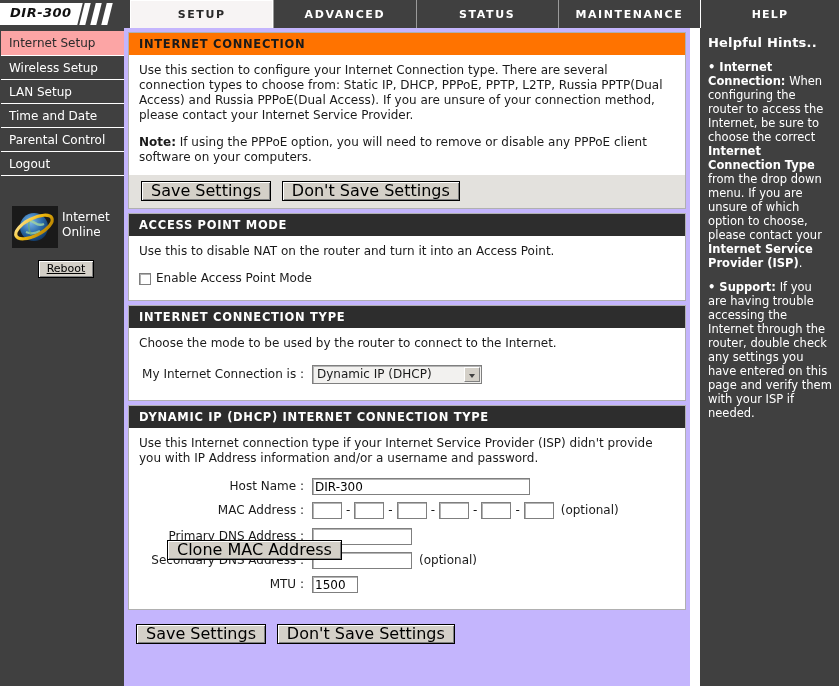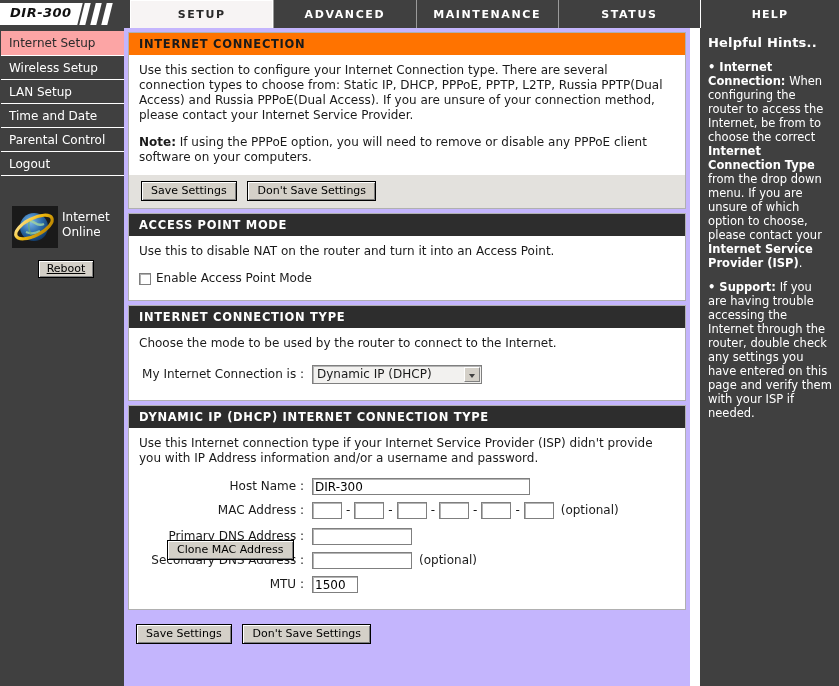--- a/index.html
+++ b/index.html
@@ -208,21 +208,21 @@
   .btn-row {
     background: #e3e1dd;
     padding: 6px 0 7px 12px;
   }
   .winbtn {
     display: inline-block;
     background: #d4d0c8;
     border: 1px solid #000;
     box-shadow: inset 1px 1px 0 #ffffff, inset -1px -1px 0 #808080;
     font-family: "DejaVu Sans", sans-serif;
-    font-size: 11px;
+    font-size: 16px;
     color: #000;
     padding: 2px 9px 3px 9px;
     line-height: 13px;
     cursor: pointer;
     box-sizing: border-box;
   }
   .winbtn + .winbtn { margin-left: 7px; }
 
   .cb-row {
     margin-top: 12px;
@@ -359,22 +359,22 @@
   <div id="topbar">
     <div id="logo-cell">
       <div class="logo-plate"></div>
       <div class="logo-text">DIR-300</div>
       <div class="slash s1"></div>
       <div class="slash s2"></div>
       <div class="slash s3"></div>
     </div>
     <div class="nav-tab active">SETUP</div>
     <div class="nav-tab">ADVANCED</div>
+    <div class="nav-tab">STATUS</div>
     <div class="nav-tab">MAINTENANCE</div>
-    <div class="nav-tab">STATUS</div>
     <div class="nav-tab help">HELP</div>
   </div>
 
   <div id="sidebar">
     <div class="menu-wrap">
       <div class="menu-item selected">Internet Setup</div>
       <div class="menu-item">Wireless Setup</div>
       <div class="menu-item">LAN Setup</div>
       <div class="menu-item">Time and Date</div>
       <div class="menu-item">Parental Control</div>
@@ -501,21 +501,21 @@
     </div>
   </div>
 
   <span class="winbtn" id="clone-btn">Clone MAC Address</span>
 
   <div id="hints">
     <h3>Helpful Hints..</h3>
 
     <div class="hint-item">
       <span class="bullet">• </span><span class="hint-title">Internet Connection:</span>
-      <span class="hint-body"><span>When configuring the router to access the Internet, be from to choose the correct </span><b>Internet Connection Type</b><span> from the drop down menu. If you are unsure of which option to choose, please contact your </span><b>Internet Service Provider (ISP)</b><span>.</span></span>
+      <span class="hint-body"><span>When configuring the router to access the Internet, be sure to choose the correct </span><b>Internet Connection Type</b><span> from the drop down menu. If you are unsure of which option to choose, please contact your </span><b>Internet Service Provider (ISP)</b><span>.</span></span>
     </div>
 
     <div class="hint-item">
       <span class="bullet">• </span><span class="hint-title">Support:</span>
       <span class="hint-body"><span>If you are having trouble accessing the Internet through the router, double check any settings you have entered on this page and verify them with your ISP if needed.</span></span>
     </div>
   </div>
 
 </div>
 

